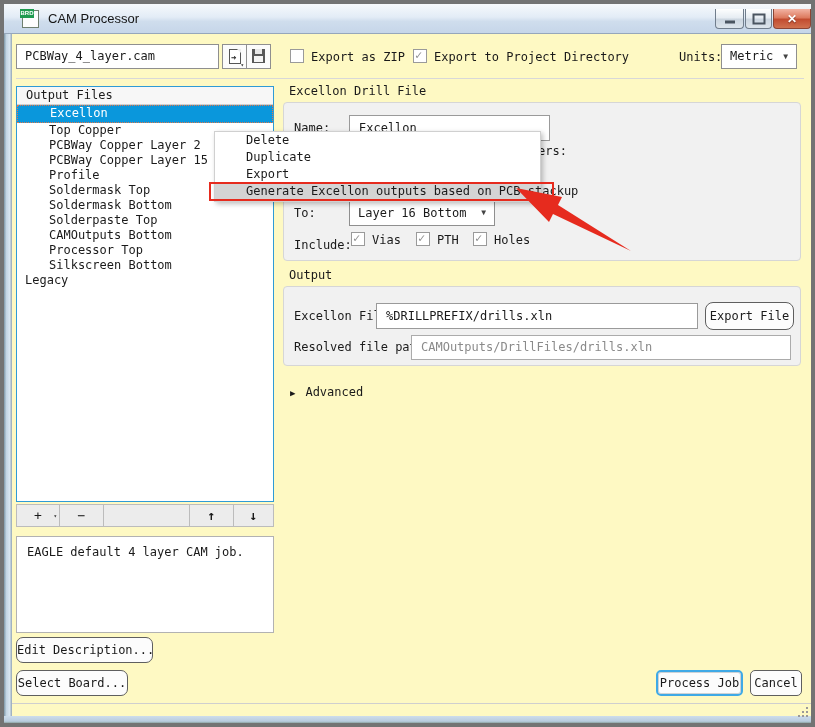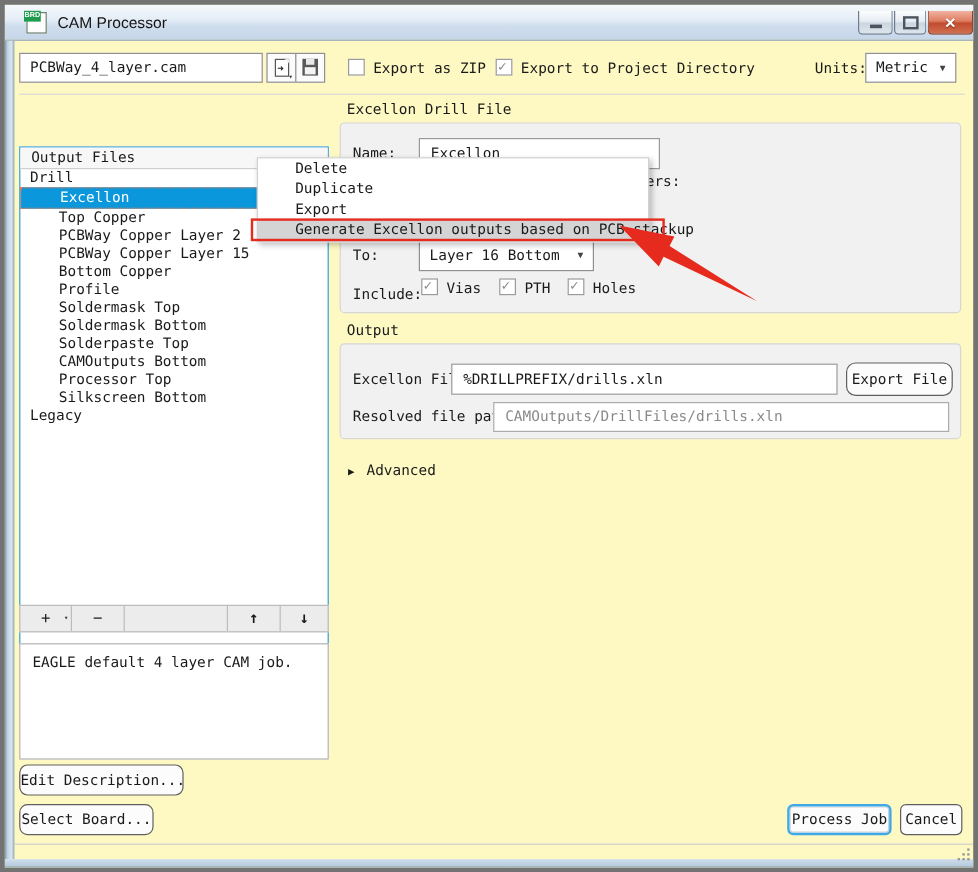--- a/index.html
+++ b/index.html
@@ -37,21 +37,21 @@
   .floppy::before{content:"";position:absolute;left:3px;top:0;width:7px;height:5px;background:#e8e8e8;}
   .floppy::after{content:"";position:absolute;left:2px;bottom:1px;width:9px;height:6px;background:#f4f4f4;}
   .checkbox{width:14px;height:14px;background:#fff;border:1px solid #9a9a9a;position:absolute;}
   .checkbox .mark{display:none;position:absolute;left:1px;top:-2px;font-size:12px;color:#8f8f8f;font-weight:bold;}
   .checkbox.checked .mark{display:block;}
   .lab{position:absolute;white-space:nowrap;}
   .dropdown{background:#fff;border:1px solid #8f8f8f;line-height:23px;padding:0 8px;}
   .dd-caret{position:absolute;right:8px;top:0;font-size:8px;line-height:24px;color:#444;}
 
   
-  .tree{left:12px;top:82px;width:258px;height:416px;background:#fff;border:1px solid #2e9bd6;margin-top:36px;}
+  .tree{left:12px;top:82px;width:258px;height:416px;background:#fff;border:1px solid #2e9bd6;}
   .tree-header{height:17px;line-height:17px;background:#f7f7f7;border-bottom:1px solid #cfcfcf;padding-left:9px;}
   .trow{position:relative;height:15px;line-height:15px;white-space:nowrap;}
   .trow.lvl0{padding-left:8px;}
   .trow.lvl1{padding-left:32px;}
   .trow.sel{background:#0a97dc;color:#fff;border:1px dotted #e0784b;height:16px;line-height:14px;}
   .warn{position:absolute;right:10px;top:2px;width:0;height:0;border-left:7px solid transparent;border-right:7px solid transparent;border-bottom:12px solid #f2a802;}
   .warn::after{content:"!";position:absolute;left:-2px;top:2px;font-size:9px;font-weight:bold;color:#4a3a00;line-height:10px;}
 
   
   .tfoot{left:12px;top:500px;width:258px;height:23px;border:1px solid #bcbcbc;display:flex;background:#ececec;}
@@ -128,26 +128,24 @@
   <div class="lab" style="left:675px;top:46px;">Units:</div>
   <div class="abs dropdown" style="left:717px;top:40px;width:76px;height:25px;">
     <span>Metric</span>
     <span class="dd-caret">▼</span>
   </div>
   <div class="abs" style="left:12px;top:74px;width:788px;height:1px;background:#d8d8d8;"></div>
 
   <div class="abs tree">
     <div class="tree-header">Output Files</div>
     <div>
-        <div class="trow lvl0"><span>Drill</span><span class="warn"></span></div>
         <div class="trow lvl1 sel"><span>Excellon</span></div>
         <div class="trow lvl1"><span>Top Copper</span></div>
         <div class="trow lvl1"><span>PCBWay Copper Layer 2</span></div>
         <div class="trow lvl1"><span>PCBWay Copper Layer 15</span></div>
-        <div class="trow lvl1"><span>Bottom Copper</span></div>
         <div class="trow lvl1"><span>Profile</span></div>
         <div class="trow lvl1"><span>Soldermask Top</span></div>
         <div class="trow lvl1"><span>Soldermask Bottom</span></div>
         <div class="trow lvl1"><span>Solderpaste Top</span></div>
         <div class="trow lvl1"><span>CAMOutputs Bottom</span></div>
         <div class="trow lvl1"><span>Processor Top</span></div>
         <div class="trow lvl1"><span>Silkscreen Bottom</span></div>
         <div class="trow lvl0"><span>Legacy</span></div>
       </div>
   </div>

